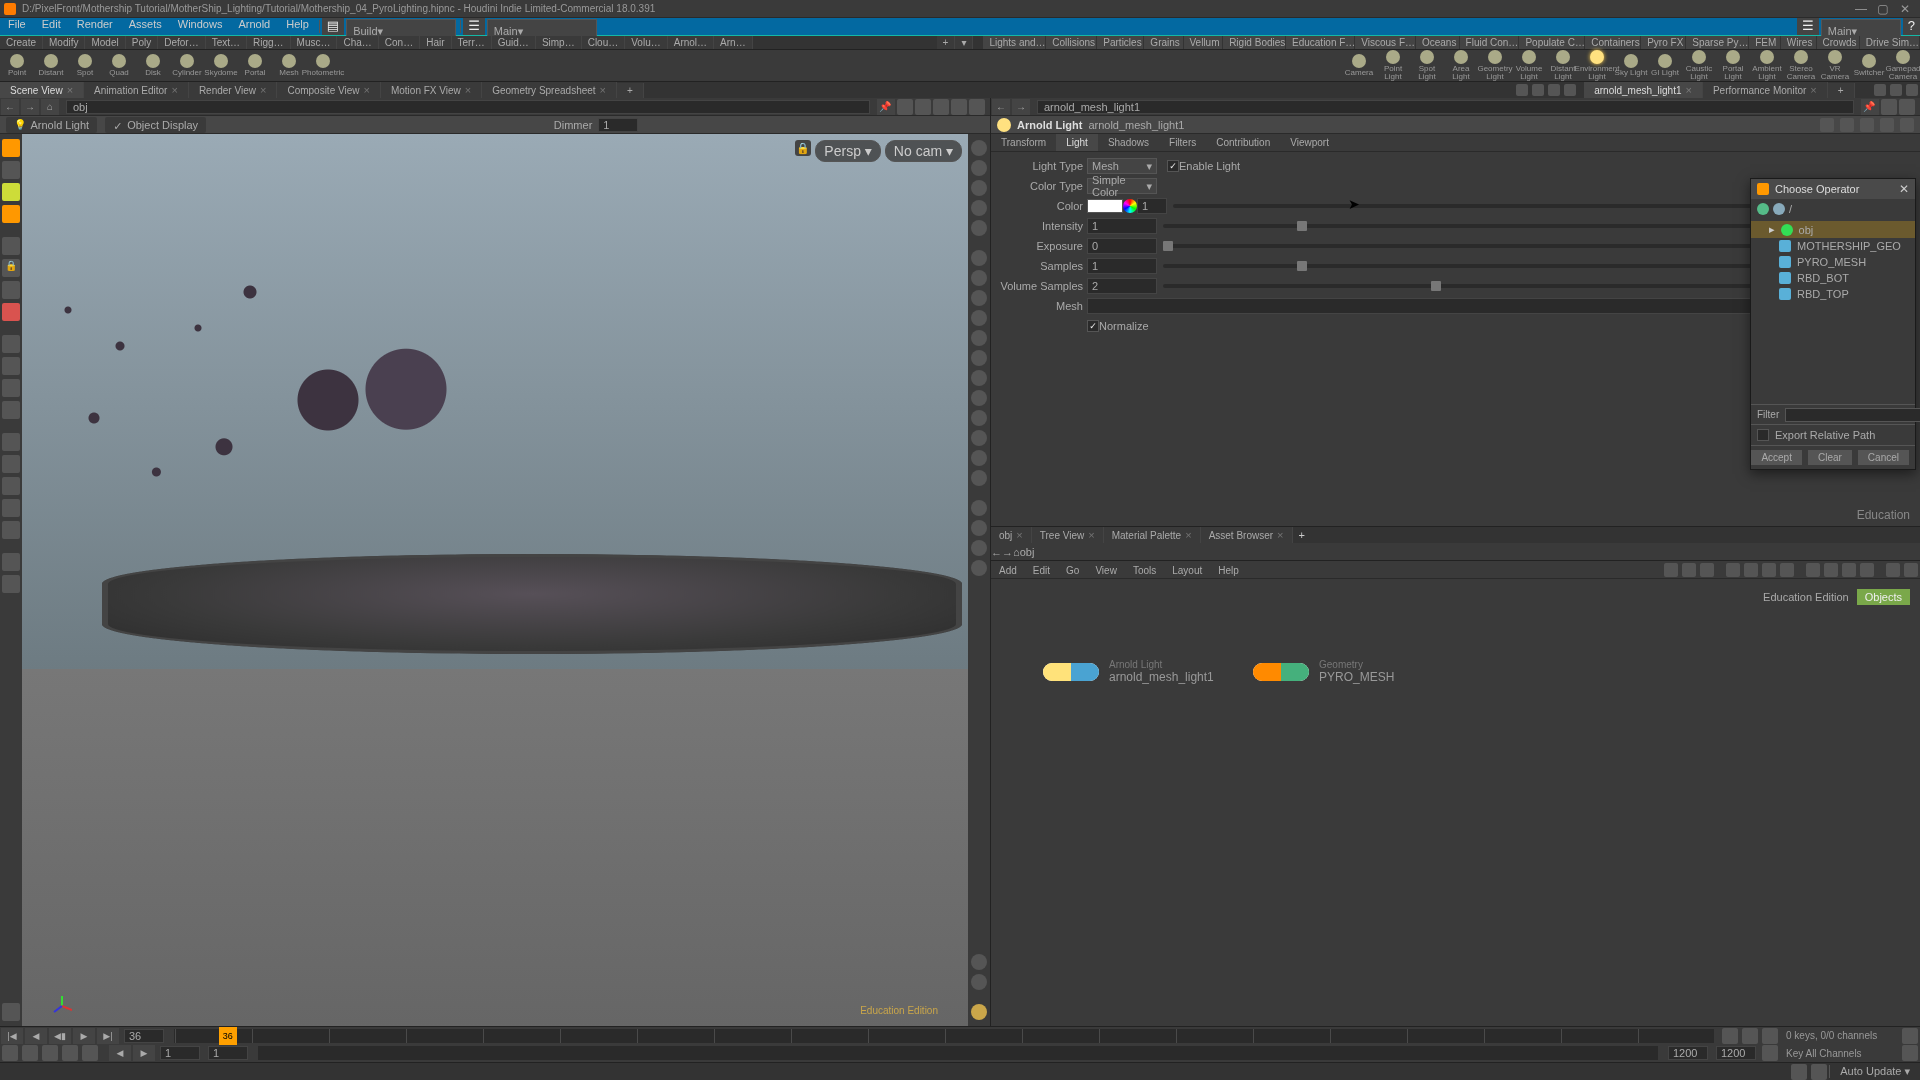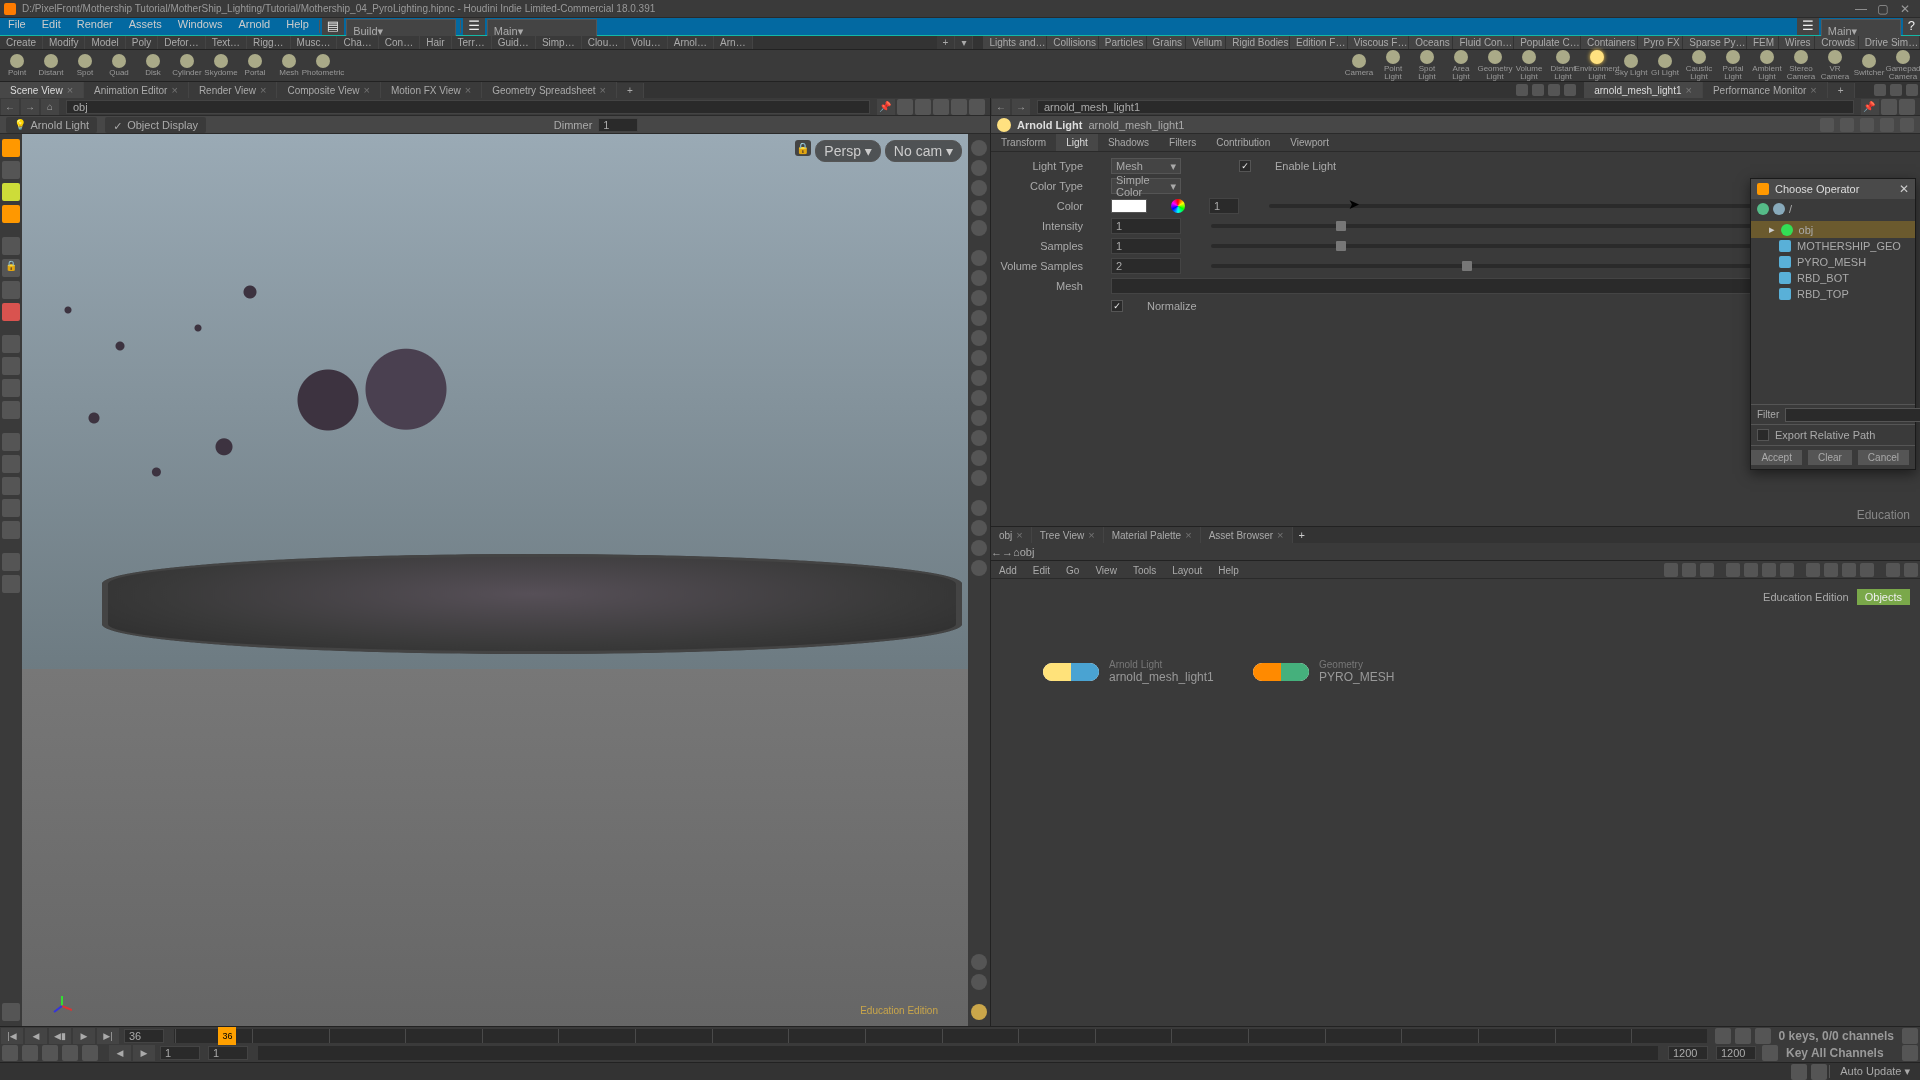--- a/index.html
+++ b/index.html
@@ -93,21 +93,21 @@
 .paramheader .nodetype { color:#ddd; font-weight:bold; }
 .paramheader .nodename { color:#aaa; }
 .paramheader .sp { flex:1; }
 .paramheader .hicon { width:14px; height:14px; background:#555; border-radius:2px; }
 
 .paramtabs { height:18px; background:#3a3a3a; display:flex; border-bottom:1px solid #2a2a2a; }
 .paramtabs .ptab { padding:3px 10px; font-size:10px; color:#aaa; }
 .paramtabs .ptab.active { background:#474747; color:#ddd; }
 
 .params { flex:1; background:#3a3a3a; padding:4px 6px 4px 6px; }
-.prow { display:flex; align-items:center; height:20px; gap:24px; }
+.prow { display:flex; align-items:center; height:20px; gap:0; }
 .prow .plabel { width:90px; text-align:right; padding-right:4px; font-size:11px; }
 .prow .pfield { width:70px; height:16px; background:#2a2a2a; border:1px solid #444; padding:0 4px; display:flex; align-items:center; }
 .prow .psel { width:70px; height:16px; background:#444; border:1px solid #555; padding:0 4px; display:flex;align-items:center; justify-content:space-between; }
 .prow .pslider { flex:1; height:4px; background:#2a2a2a; border-radius:2px; position:relative; margin:0 6px; }
 .prow .pslider .thumb { position:absolute; top:-3px; width:10px; height:10px; background:#777; border-radius:1px; }
 .prow .chk { width:12px;height:12px;background:#2a2a2a;border:1px solid #555;display:flex;align-items:center;justify-content:center;color:#eee;font-size:9px; }
 .prow .cswatch { width:36px;height:14px;background:#fff;border:1px solid #555; }
 .prow .cwheel { width:14px;height:14px;background:conic-gradient(red,yellow,lime,cyan,blue,magenta,red);border-radius:7px; }
 .prow .meshbox { flex:1; height:16px; background:#2a2a2a; border:1px solid #444; }
 .eduw { text-align:right; padding:4px 10px; color:#888; font-size:12px; }
@@ -152,21 +152,21 @@
 .netcanvas .node .nlabel .ntype { font-size:10px; color:#777; }
 
 
 .timeline { height:54px; background:#3a3a3a; border-top:1px solid #222; display:flex; flex-direction:column; }
 .tlrow { display:flex; align-items:center; height:18px; }
 .tlrow .tbtn { width:22px; height:16px; background:#444; margin:0 1px; display:flex; align-items:center; justify-content:center; font-size:9px; }
 .tlrow .framein { width:40px; height:14px; background:#2a2a2a; border:1px solid #444; padding:0 4px; margin:0 4px; }
 .tlrow .track { flex:1; height:14px; background:#2a2a2a; position:relative; margin:0 6px; }
 .tlrow .track .tick { position:absolute; top:0; bottom:0; width:1px; background:#4a4a4a; }
 .tlrow .track .head { position:absolute; top:-2px; bottom:-2px; width:18px; background:#ffa000; color:#000; font-size:9px; display:flex; align-items:center; justify-content:center; }
-.tlrow .chanlbl { font-size:12px; padding:0 6px; color:#999; min-width:120px;font-weight:bold; }
+.tlrow .chanlbl { font-size:10px; padding:0 6px; color:#999; min-width:120px; }
 .tlrow .ricon { width:16px;height:16px;background:#555;margin:0 2px;border-radius:2px; }
 
 .cursor { position:absolute; width:12px; height:16px; font-size:14px; color:#000; pointer-events:none; z-index:20; }
 </style>
 </head>
 <body>
 
 <div class="titlebar">
   <div class="logo"></div>
   <div class="title">D:/PixelFront/Mothership Tutorial/MotherShip_Lighting/Tutorial/Mothership_04_PyroLighting.hipnc - Houdini Indie Limited-Commercial 18.0.391</div>
@@ -222,21 +222,21 @@
   <div class="st">+</div>
   <div class="st">▾</div>
   <div style="width:10px"></div>
   <div id="shelftabs-right" style="display:flex;flex:1;overflow:hidden">
       <div class="st2">Lights and…</div>
       <div class="st2">Collisions</div>
       <div class="st2">Particles</div>
       <div class="st2">Grains</div>
       <div class="st2">Vellum</div>
       <div class="st2">Rigid Bodies</div>
-      <div class="st2">Edition F…</div>
+      <div class="st2">Education F…</div>
       <div class="st2">Viscous F…</div>
       <div class="st2">Oceans</div>
       <div class="st2">Fluid Con…</div>
       <div class="st2">Populate C…</div>
       <div class="st2">Containers</div>
       <div class="st2">Pyro FX</div>
       <div class="st2">Sparse Py…</div>
       <div class="st2">FEM</div>
       <div class="st2">Wires</div>
       <div class="st2">Crowds</div>
@@ -556,20 +556,29 @@
               <div class="thumb" style="left:95%"></div>
             </div>
         </div>
         <div class="prow">
           <span class="plabel">Intensity</span>
           <div class="pfield">
               <span>1</span>
             </div>
           <div class="pslider">
               <div class="thumb" style="left:18%"></div>
+            </div>
+        </div>
+        <div class="prow">
+          <span class="plabel">Exposure</span>
+          <div class="pfield">
+              <span>0</span>
+            </div>
+          <div class="pslider">
+              <div class="thumb" style="left:0%"></div>
             </div>
         </div>
         <div class="prow">
           <span class="plabel">Samples</span>
           <div class="pfield">
               <span>1</span>
             </div>
           <div class="pslider">
               <div class="thumb" style="left:18%"></div>
             </div>

